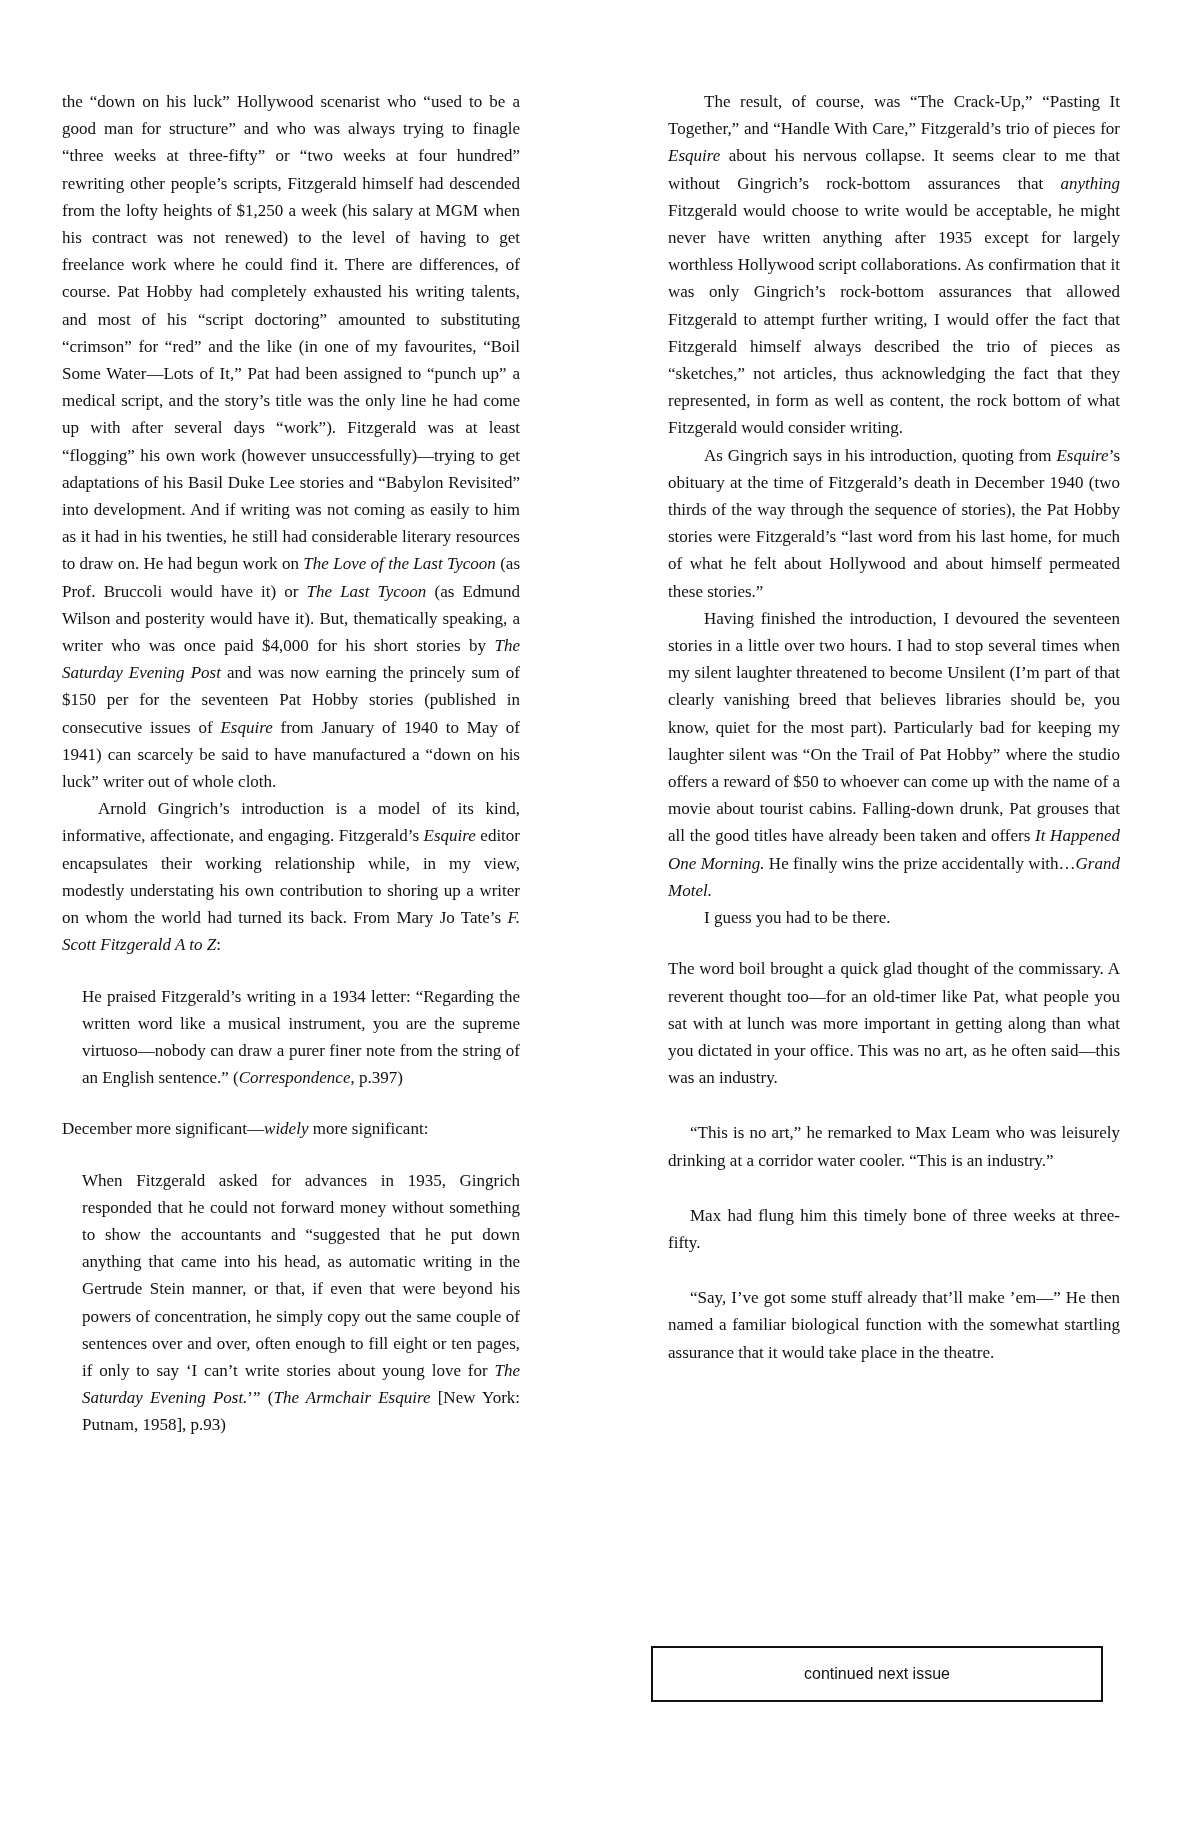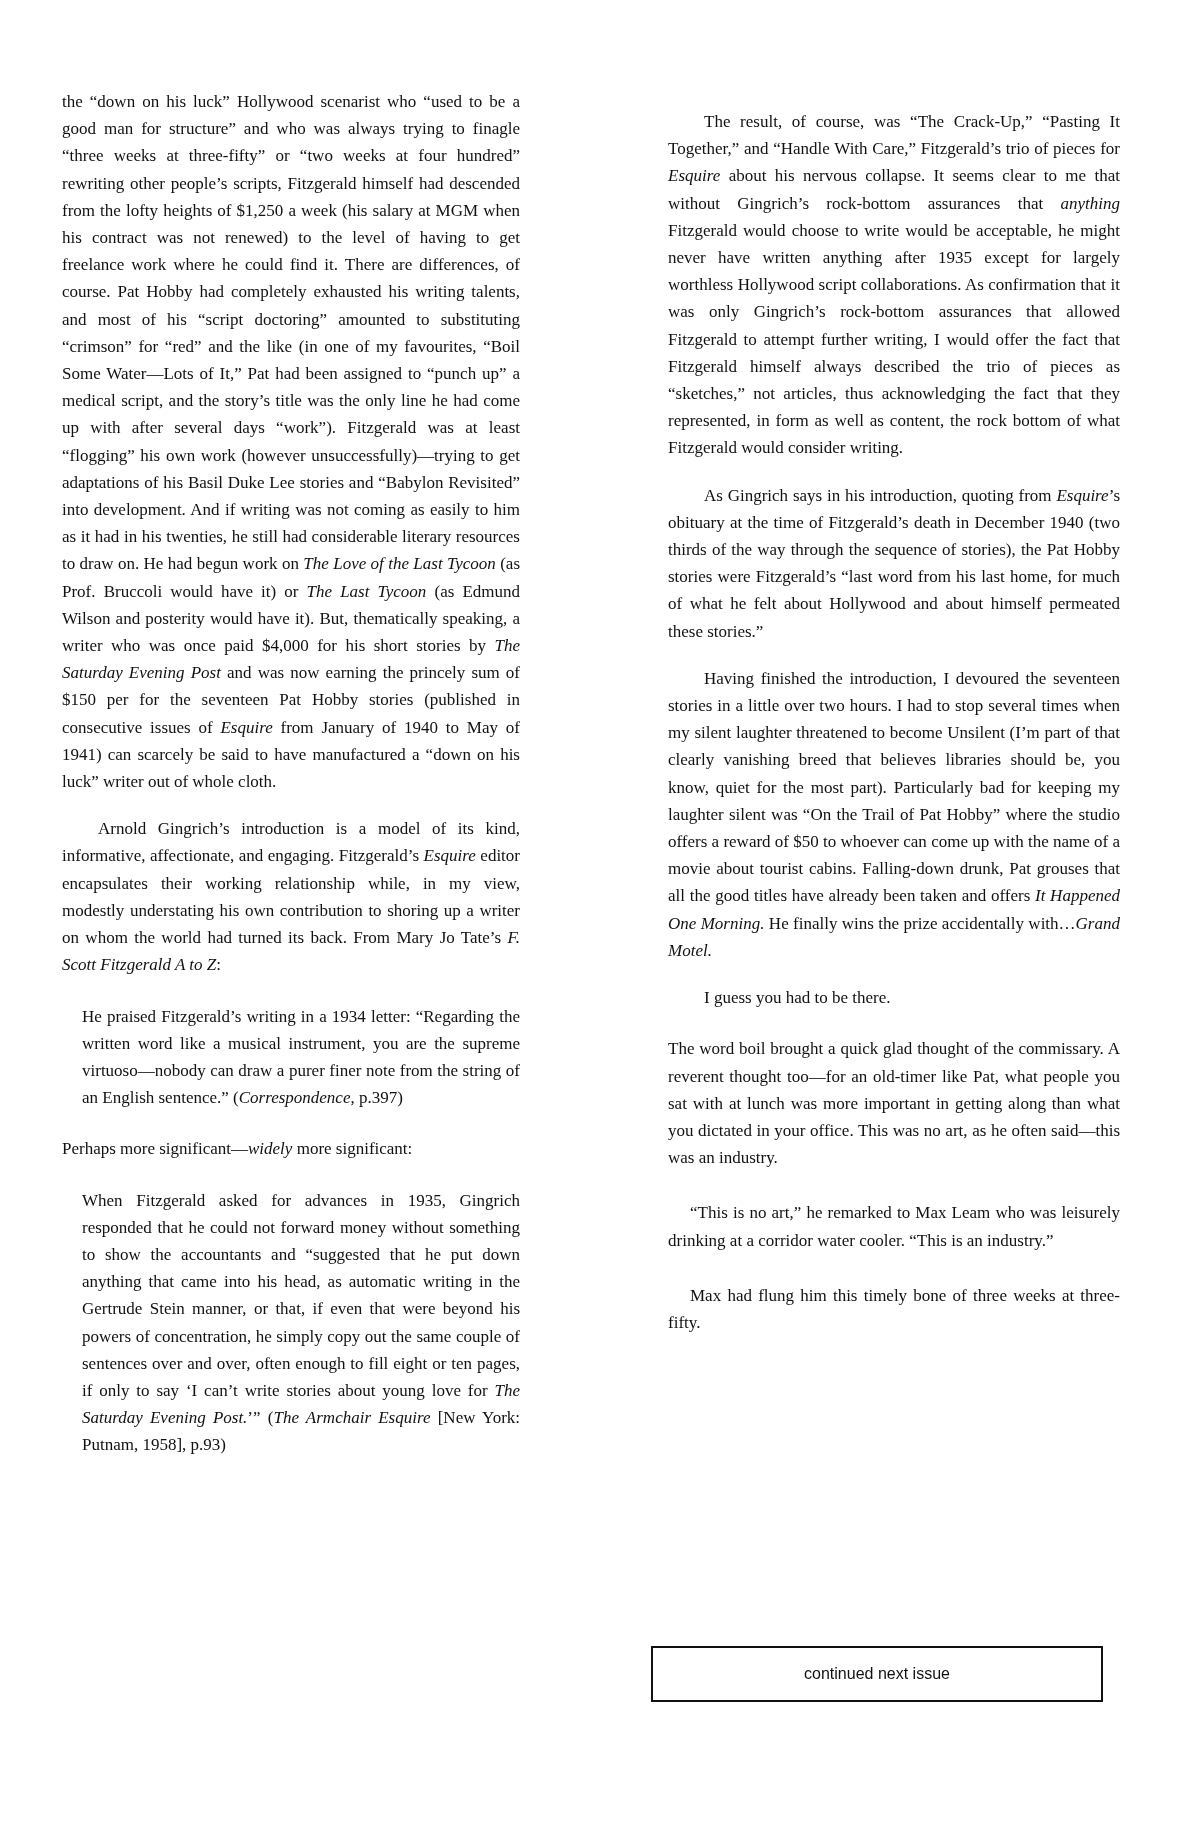--- a/index.html
+++ b/index.html
@@ -2,56 +2,57 @@
 <html><head>
 <meta charset="utf-8">
 <style>
   html, body { margin: 0; padding: 0; background: #ffffff; }
   body { width: 1200px; height: 1844px; position: relative; overflow: hidden;
          font-family: "Liberation Serif", "DejaVu Serif", serif; color: #111; }
   .col { position: absolute; top: 88px; font-size: 17px; line-height: 27.2px; text-align: justify; }
   .col-left { left: 62px; width: 458px; }
   .col-right { left: 668px; width: 452px; }
   p { margin: 0; }
-  .indent { text-indent: 36px; margin-top: 20px; }
+  .indent { text-indent: 36px; }
   .half { text-indent: 22px; margin-top: 28px; }
   .block { margin: 24px 0 24px 20px; }
   .block-r { margin: 24px 0 0 0; }
   i { font-style: italic; }
   .continued-box { position: absolute; left: 651px; top: 1646px; width: 448px; height: 52px;
                    border: 2px solid #111; display: flex; align-items: center; justify-content: center;
                    font-family: "Liberation Sans", "DejaVu Sans", sans-serif; 
                    font-size: 16px; }
 </style>
 </head>
 <body>
 
 <div class="col col-left">
   <p><span>the “down on his luck” Hollywood scenarist who “used to be a good man for structure” and who was always trying to finagle “three weeks at three-fifty” or “two weeks at four hundred” rewriting other people’s scripts, Fitzgerald himself had descended from the lofty heights of $1,250 a week (his salary at MGM when his contract was not renewed) to the level of having to get freelance work where he could find it.  There are differences, of course.  Pat Hobby had completely exhausted his writing talents, and most of his “script doctoring” amounted to substituting “crimson” for “red” and the like (in one of my favourites, “Boil Some Water—Lots of It,” Pat had been assigned to “punch up” a medical script, and the story’s title was the only line he had come up with after several days “work”).  Fitzgerald was at least “flogging” his own work (however unsuccessfully)—trying to get adaptations of his Basil Duke Lee stories and “Babylon Revisited” into development.  And if writing was not coming as easily to him as it had in his twenties, he still had considerable literary resources to draw on.  He had begun work on </span><i>The Love of the Last Tycoon</i><span> (as Prof. Bruccoli would have it) or </span><i>The Last Tycoon</i><span> (as Edmund Wilson and posterity would have it).  But, thematically speaking, a writer who was once paid $4,000 for his short stories by </span><i>The Saturday Evening Post</i><span> and was now earning the princely sum of $150 per for the seventeen Pat Hobby stories (published in consecutive issues of </span><i>Esquire</i><span> from January of 1940 to May of 1941) can scarcely be said to have manufactured a “down on his luck” writer out of whole cloth.</span></p>
 
   <p class="indent"><span>Arnold Gingrich’s introduction is a model of its kind, informative, affectionate, and engaging.  Fitzgerald’s </span><i>Esquire</i><span> editor encapsulates their working relationship while, in my view, modestly understating his own contribution to shoring up a writer on whom the world had turned its back.  From Mary Jo Tate’s </span><i>F. Scott Fitzgerald A to Z</i><span>:</span></p>
 
   <p class="block"><span>He praised Fitzgerald’s writing in a 1934 letter: “Regarding the written word like a musical instrument, you are the supreme virtuoso—nobody can draw a purer finer note from the string of an English sentence.”  (</span><i>Correspondence</i><span>, p.397)</span></p>
 
-  <p><span>Perhaps more significant—</span><i>widely</i><span> more significant:</span></p>
+  <p><span>December more significant—</span><i>widely</i><span> more significant:</span></p>
 
   <p class="block"><span>When Fitzgerald asked for advances in 1935, Gingrich responded that he could not forward money without something to show the accountants and “suggested that he put down anything that came into his head, as automatic writing in the Gertrude Stein manner, or that, if even that were beyond his powers of concentration, he simply copy out the same couple of sentences over and over, often enough to fill eight or ten pages, if only to say ‘I can’t write stories about young love for </span><i>The Saturday Evening Post.</i><span>’”  (</span><i>The Armchair Esquire</i><span> [New York:  Putnam, 1958], p.93)</span></p>
 </div>
 
 <div class="col col-right">
   <p class="indent"><span>The result, of course, was “The Crack-Up,” “Pasting It Together,” and “Handle With Care,” Fitzgerald’s trio of pieces for </span><i>Esquire</i><span> about his nervous collapse.  It seems clear to me that without Gingrich’s rock-bottom assurances that </span><i>anything</i><span> Fitzgerald would choose to write would be acceptable, he might never have written anything after 1935 except for largely worthless Hollywood script collaborations.  As confirmation that it was only Gingrich’s rock-bottom assurances that allowed Fitzgerald to attempt further writing, I would offer the fact that Fitzgerald himself always described the trio of pieces as “sketches,” not articles, thus acknowledging the fact that they represented, in form as well as content, the rock bottom of what Fitzgerald would consider writing.</span></p>
 
   <p class="indent"><span>As Gingrich says in his introduction, quoting from </span><i>Esquire</i><span>’s obituary at the time of Fitzgerald’s death in December 1940 (two thirds of the way through the sequence of stories), the Pat Hobby stories were Fitzgerald’s “last word from his last home, for much of what he felt about Hollywood and about himself permeated these stories.”</span></p>
 
   <p class="indent"><span>Having finished the introduction, I devoured the seventeen stories in a little over two hours.  I had to stop several times when my silent laughter threatened to become Unsilent (I’m part of that clearly vanishing breed that believes libraries should be, you know, quiet for the most part).  Particularly bad for keeping my laughter silent was “On the Trail of Pat Hobby” where the studio offers a reward of $50 to whoever can come up with the name of a movie about tourist cabins.  Falling-down drunk, Pat grouses that all the good titles have already been taken and offers </span><i>It Happened One Morning.</i><span>  He finally wins the prize accidentally with…</span><i>Grand Motel.</i></p>
 
   <p class="indent">I guess you had to be there.</p>
 
   <div class="block-r">
     <p>The word boil brought a quick glad thought of the commissary.  A reverent thought too—for an old-timer like Pat, what people you sat with at lunch was more important in getting along than what you dictated in your office.  This was no art, as he often said—this was an industry.</p>
     <p class="half">“This is no art,” he remarked to Max Leam who was leisurely drinking at a corridor water cooler. “This is an industry.”</p>
     <p class="half">Max had flung him this timely bone of three weeks at three-fifty.</p>
+    <p class="half">“Say, I’ve got some stuff already that’ll make ’em—” He then named a familiar biological function with the somewhat startling assurance that it would take place in the theatre.</p>
   </div>
 </div>
 
 <div class="continued-box">
   <span>continued next issue</span>
 </div>
 
 </body></html>

